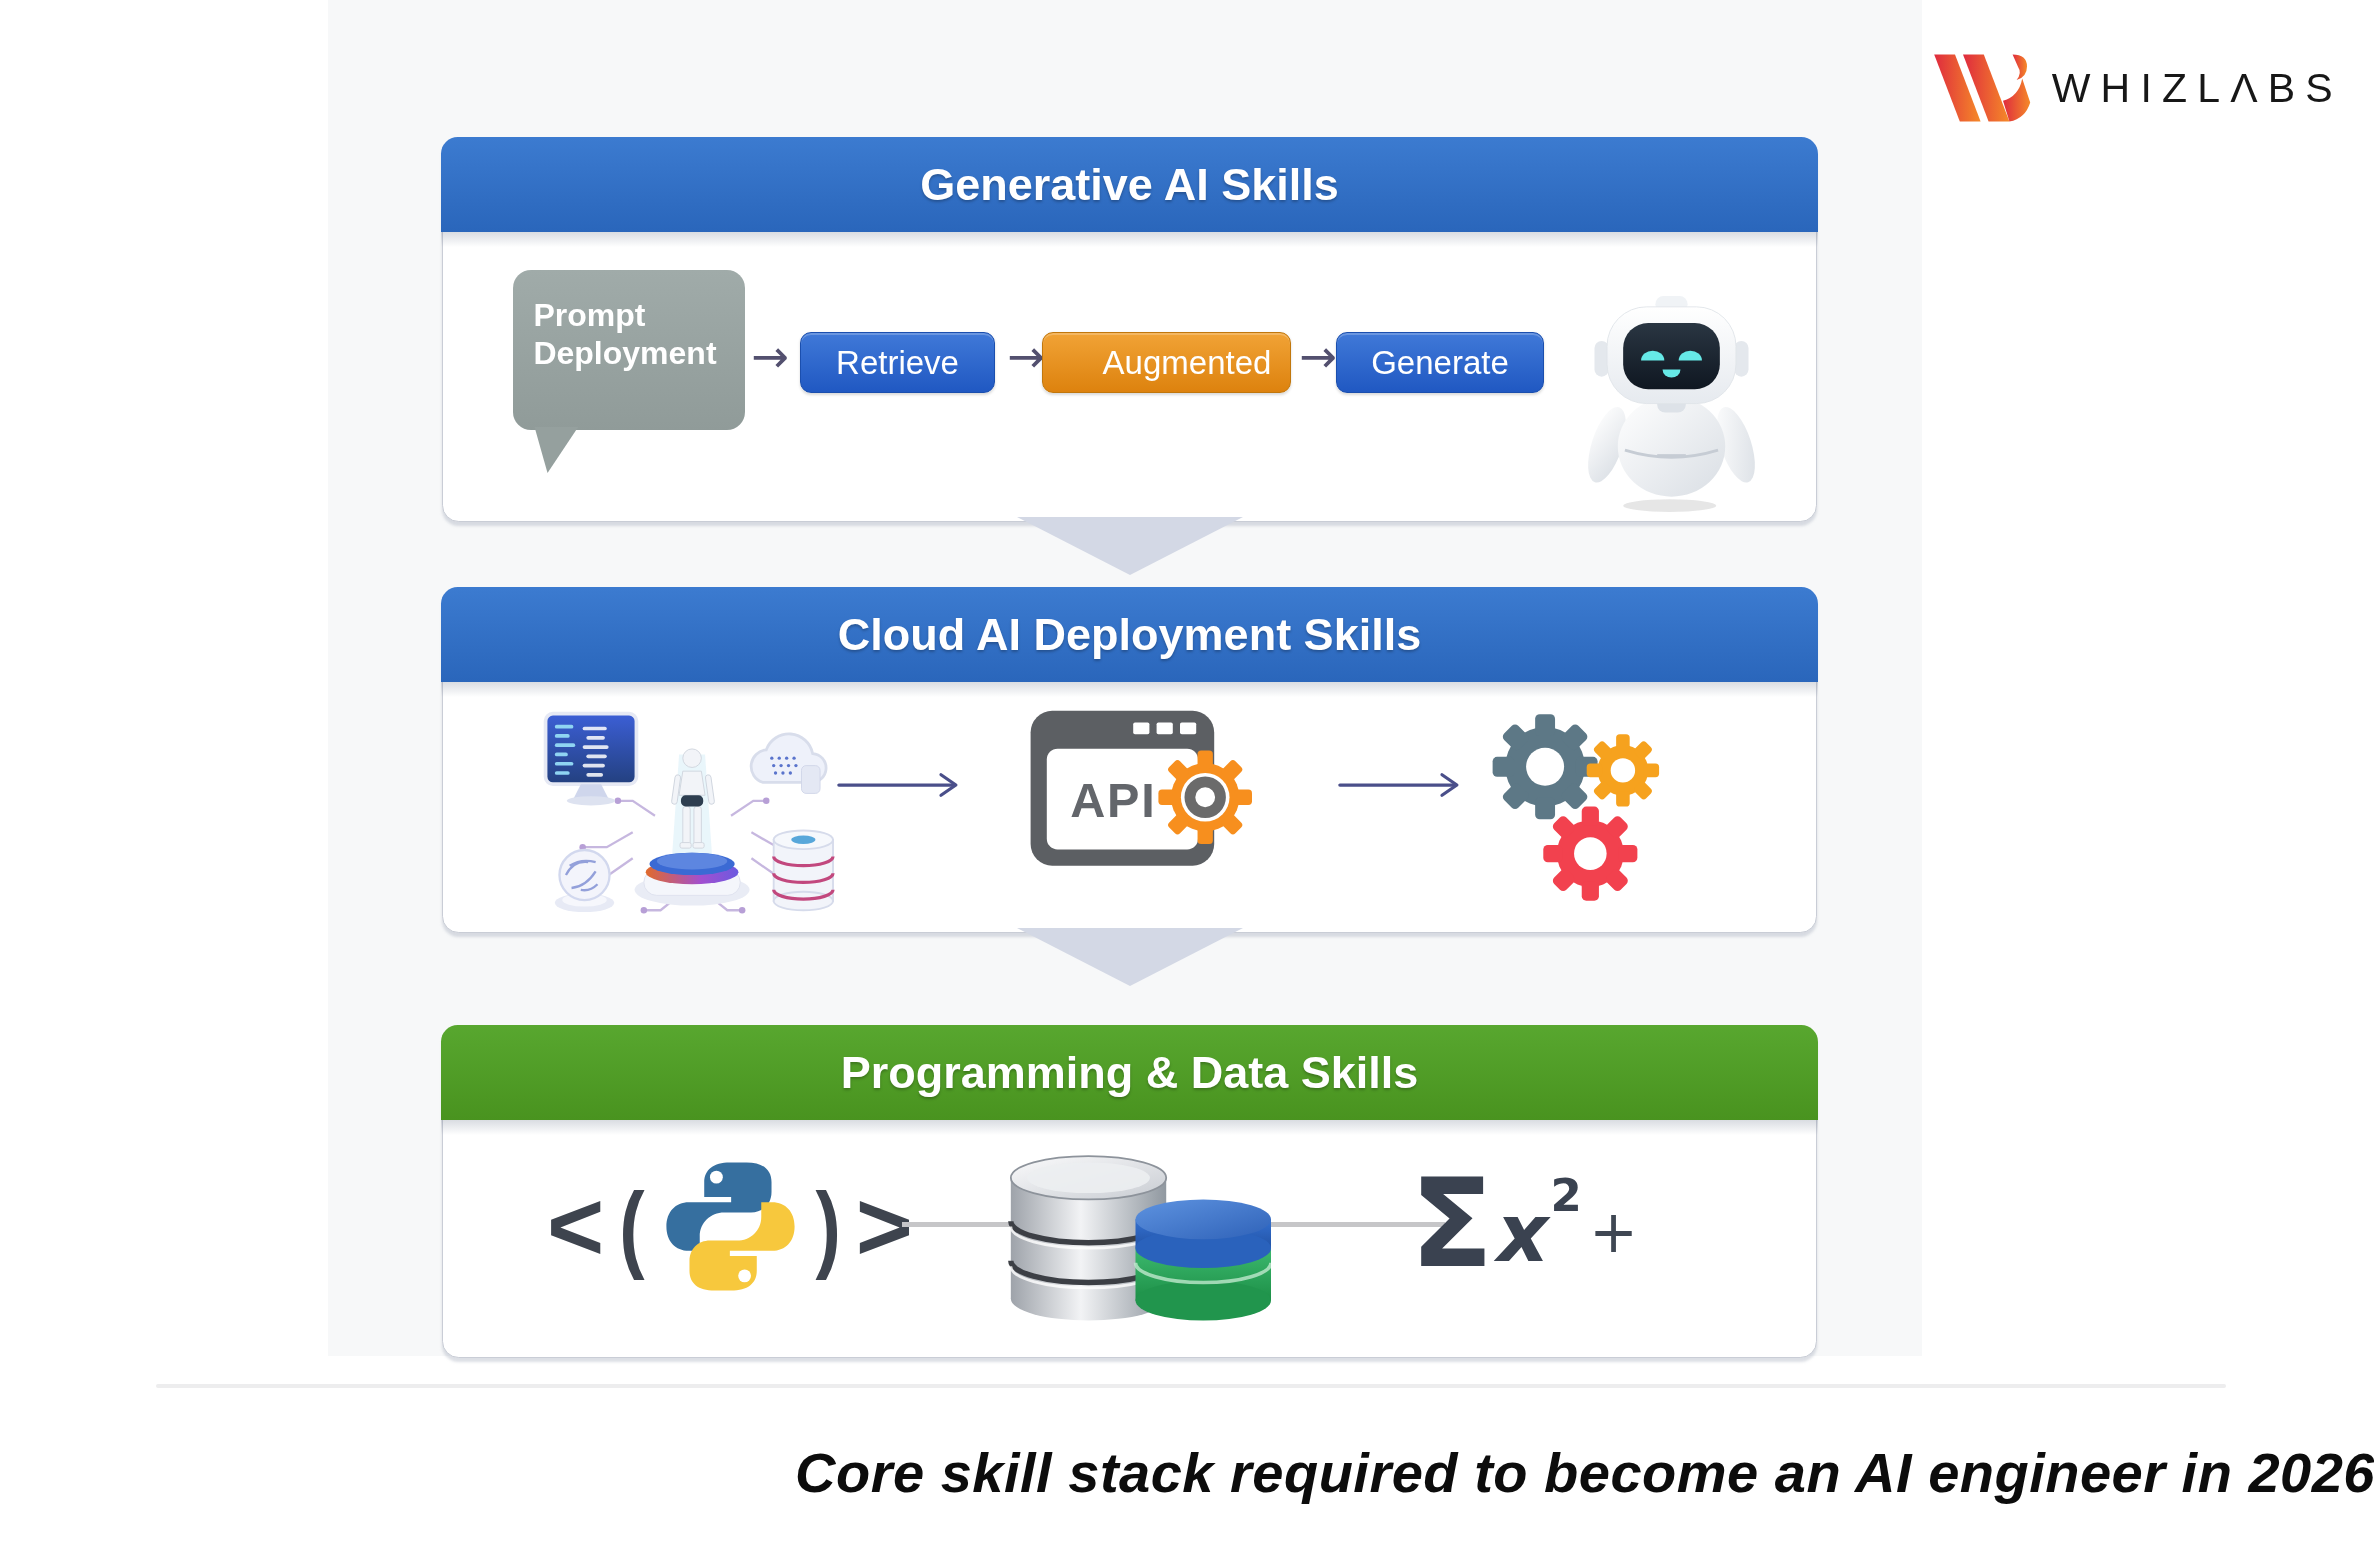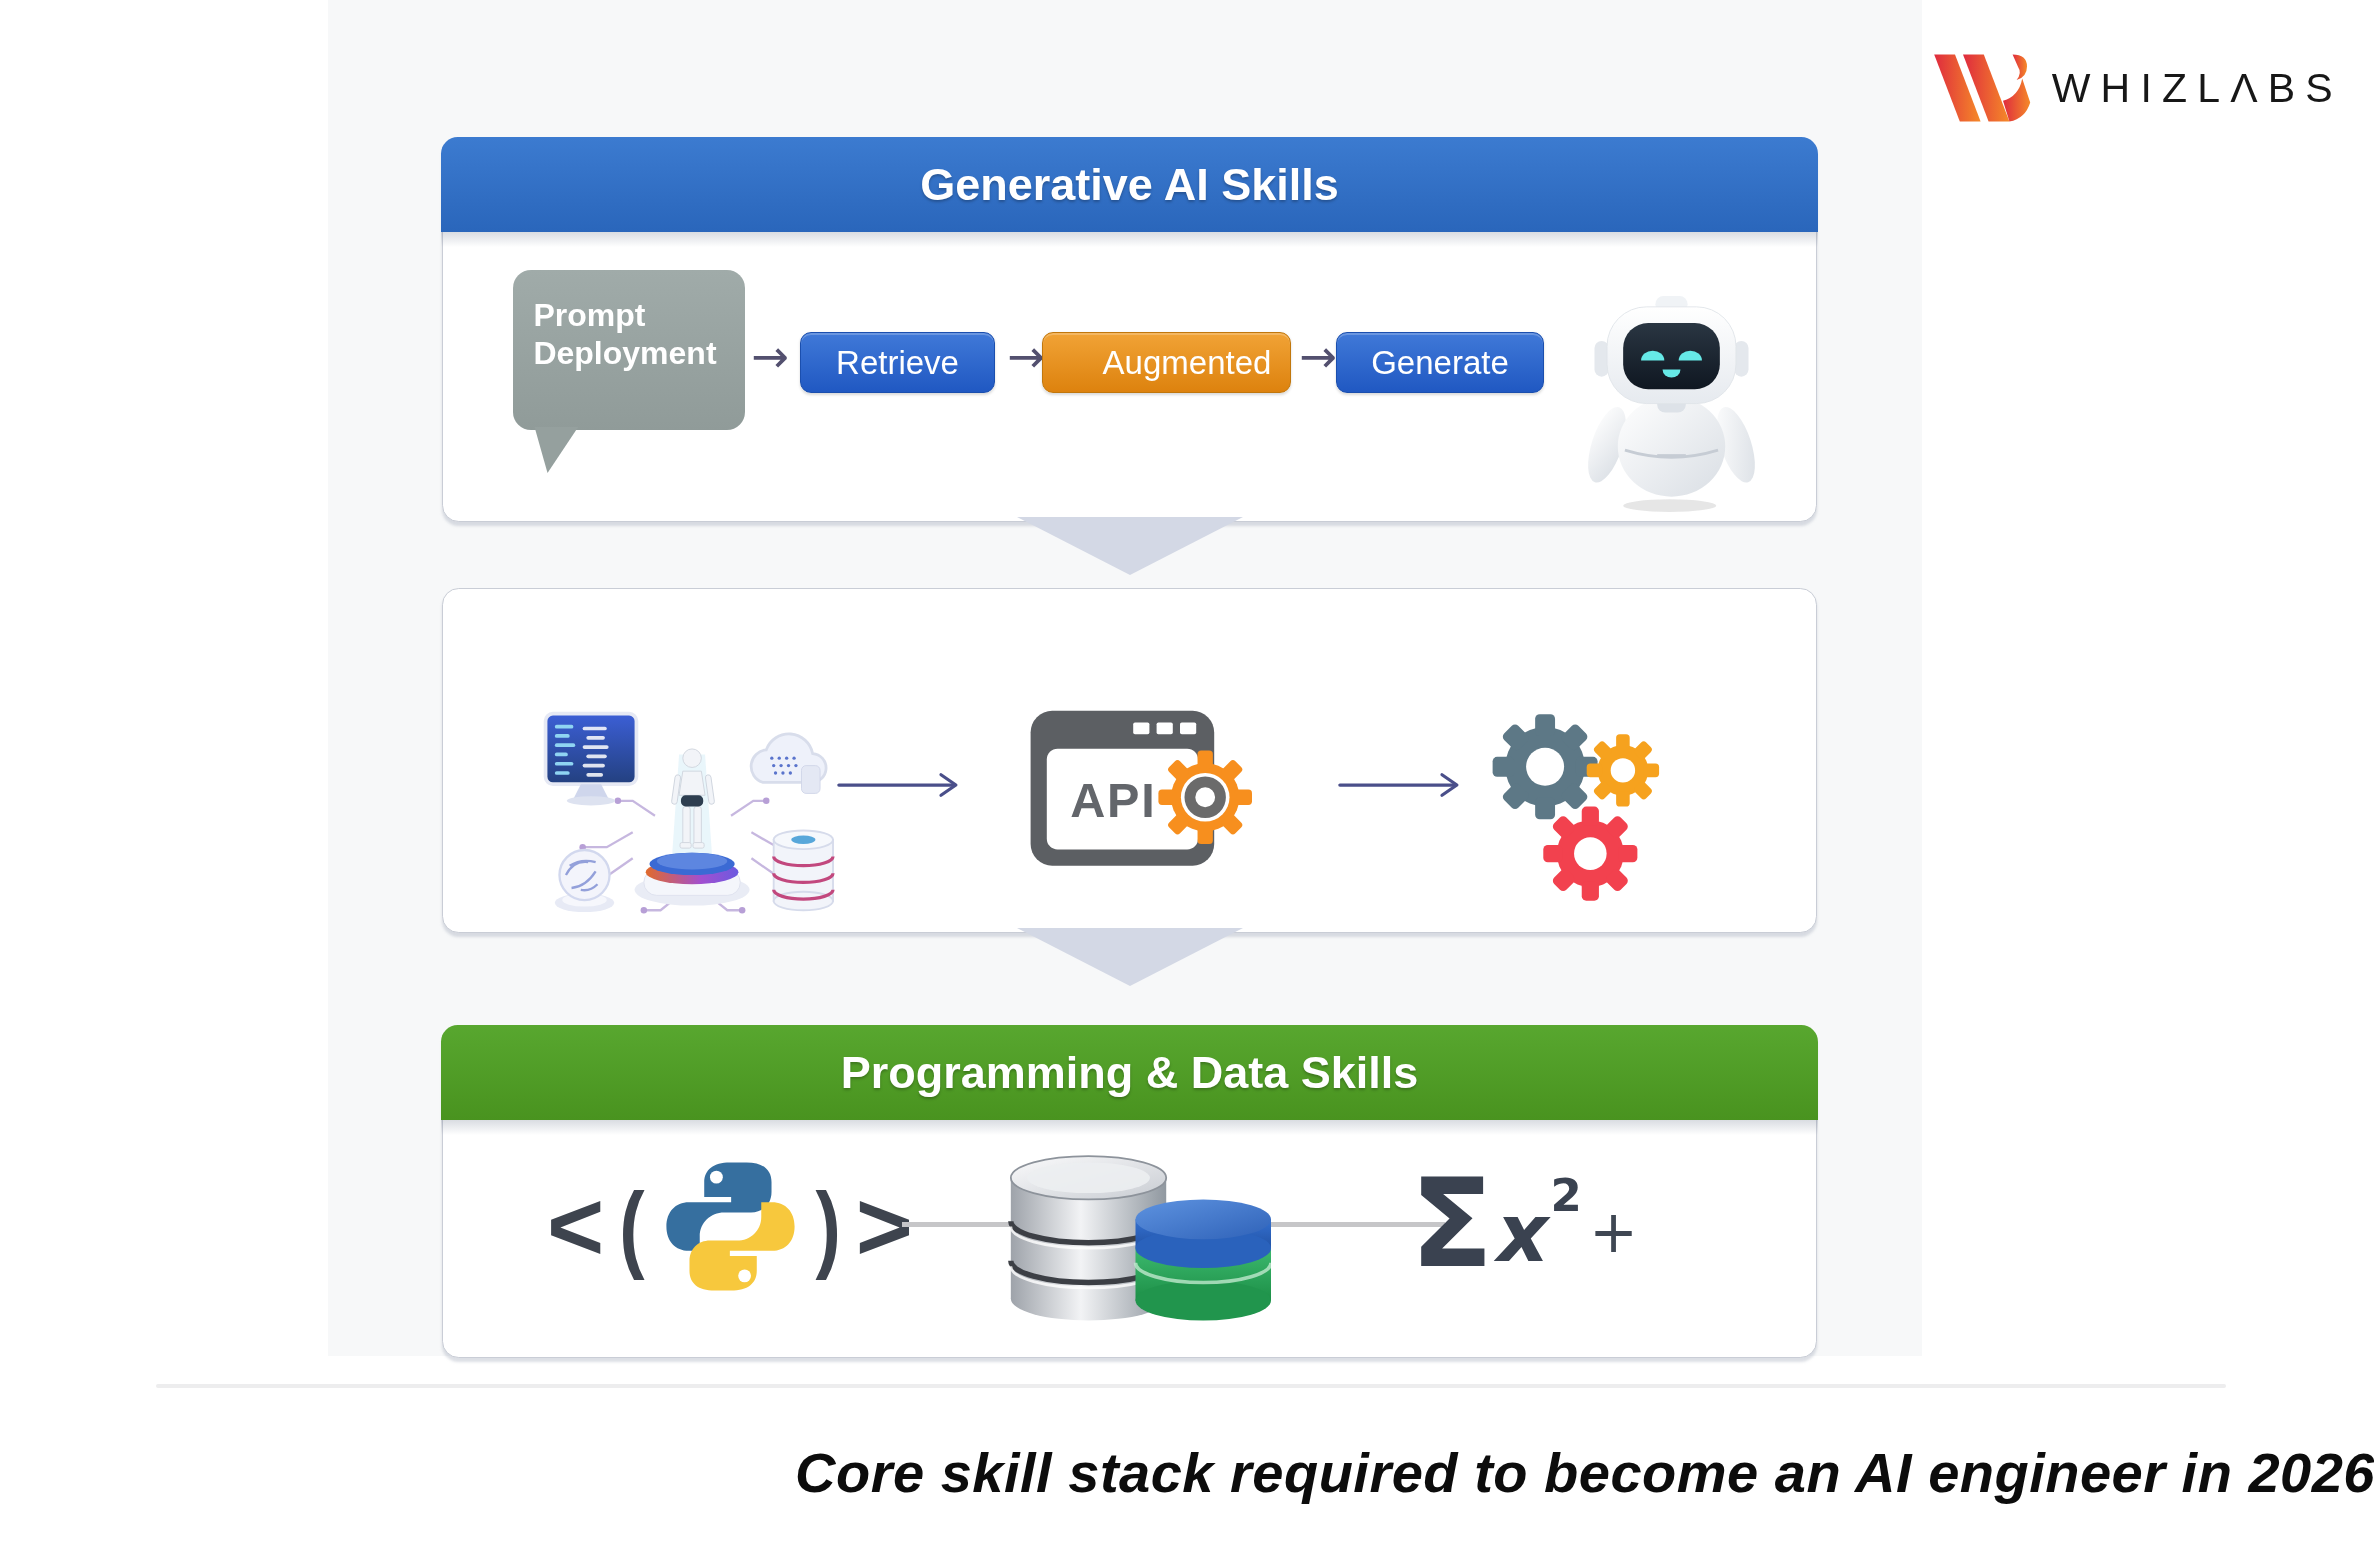--- a/index.html
+++ b/index.html
@@ -139,20 +139,23 @@
     <rect x="56" y="54" width="108" height="74" rx="28" fill="url(#faceG)"></rect>
     <path d="M76 96 a13 11 0 0 1 26 0 z" fill="#66e9e7"></path>
     <path d="M118 96 a13 11 0 0 1 26 0 z" fill="#66e9e7"></path>
     <path d="M100 106 a10 9 0 0 0 20 0 z" fill="#66e9e7"></path>
   </svg>
 </div>
 
 <div class="chev" style="left:1017px;top:517px;"></div>
 
 <div class="card" style="top:588px;height:345px;">
+  <div class="card-header header-blue">
+    <span>Cloud AI Deployment Skills</span>
+  </div>
 
   <svg class="abs" style="left:97px;top:104px;" width="306" height="237" viewBox="0 0 330 255">
     <defs>
       <linearGradient id="monG" x1="0" y1="0" x2="0" y2="1">
         <stop offset="0" stop-color="#3c5fd6"></stop>
           <stop offset="1" stop-color="#23407f"></stop>
       </linearGradient>
       <linearGradient id="glowG" x1="0" y1="0" x2="1" y2="0">
         <stop offset="0" stop-color="#e06a2c"></stop>
           <stop offset=".6" stop-color="#a24fd0"></stop>

